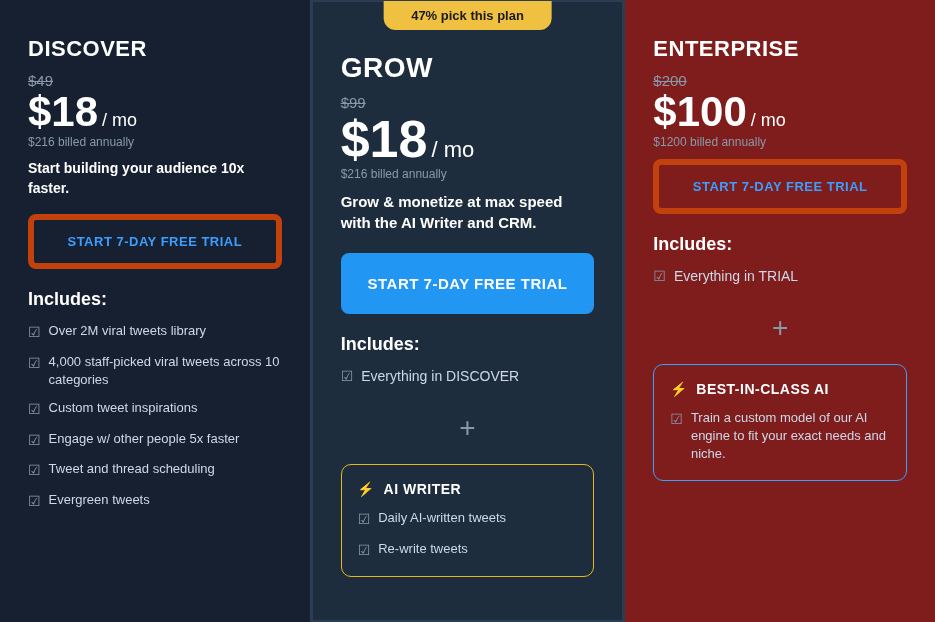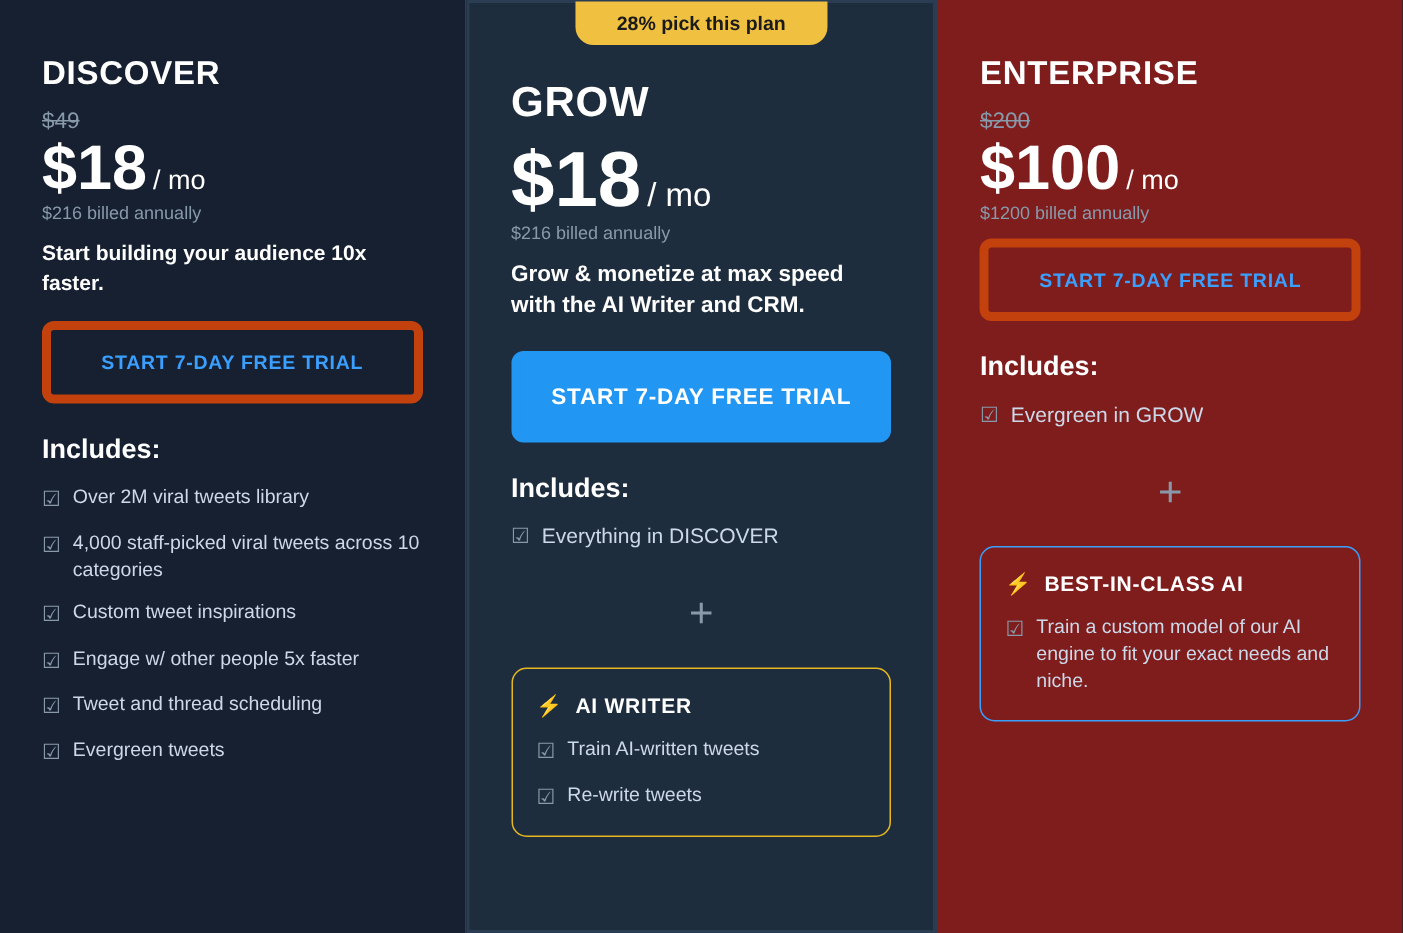--- a/index.html
+++ b/index.html
@@ -236,22 +236,23 @@
         <span>Tweet and thread scheduling</span>
       </li>
       <li class="feature-item">
         <span class="check-icon">☑</span>
         <span>Evergreen tweets</span>
       </li>
     </ul>
   </div>
 
   <div class="plan-card grow">
-    <div class="popular-badge">28% pick this plan</div>
+    <div class="popular-badge">47% pick this plan</div>
     <div class="plan-name grow-name">GROW</div>
+    <div class="price-original">$99</div>
     <div class="price-main">
       <span class="price-dollar grow-price">$18</span>
       <span class="price-per grow-per">/ mo</span>
     </div>
     <div class="price-billed">$216 billed annually</div>
     <div class="plan-tagline grow-tagline">Grow &amp; monetize at max speed with the AI Writer and CRM.</div>
     <button class="cta-button grow-cta">START 7-DAY FREE TRIAL</button>
     <div class="includes-label">Includes:</div>
     <div class="everything-in">
       <span class="check-icon">☑</span>
@@ -259,21 +260,21 @@
     </div>
     <div class="plus-divider">+</div>
     <div class="feature-box">
       <div class="feature-box-title">
         <span class="bolt-icon">⚡</span>
         <span>AI WRITER</span>
       </div>
       <ul class="feature-list">
         <li class="feature-item">
           <span class="check-icon">☑</span>
-          <span>Train AI-written tweets</span>
+          <span>Daily AI-written tweets</span>
         </li>
         <li class="feature-item">
           <span class="check-icon">☑</span>
           <span>Re-write tweets</span>
         </li>
       </ul>
     </div>
   </div>
 
   <div class="plan-card enterprise">
@@ -281,21 +282,21 @@
     <div class="price-original">$200</div>
     <div class="price-main">
       <span class="price-dollar">$100</span>
       <span class="price-per">/ mo</span>
     </div>
     <div class="price-billed">$1200 billed annually</div>
     <button class="cta-button">START 7-DAY FREE TRIAL</button>
     <div class="includes-label">Includes:</div>
     <div class="everything-in">
       <span class="check-icon">☑</span>
-      <span>Evergreen in GROW</span>
+      <span>Everything in TRIAL</span>
     </div>
     <div class="plus-divider">+</div>
     <div class="feature-box enterprise-box">
       <div class="feature-box-title">
         <span class="bolt-icon enterprise-bolt">⚡</span>
         <span>BEST-IN-CLASS AI</span>
       </div>
       <ul class="feature-list">
         <li class="feature-item">
           <span class="check-icon">☑</span>

